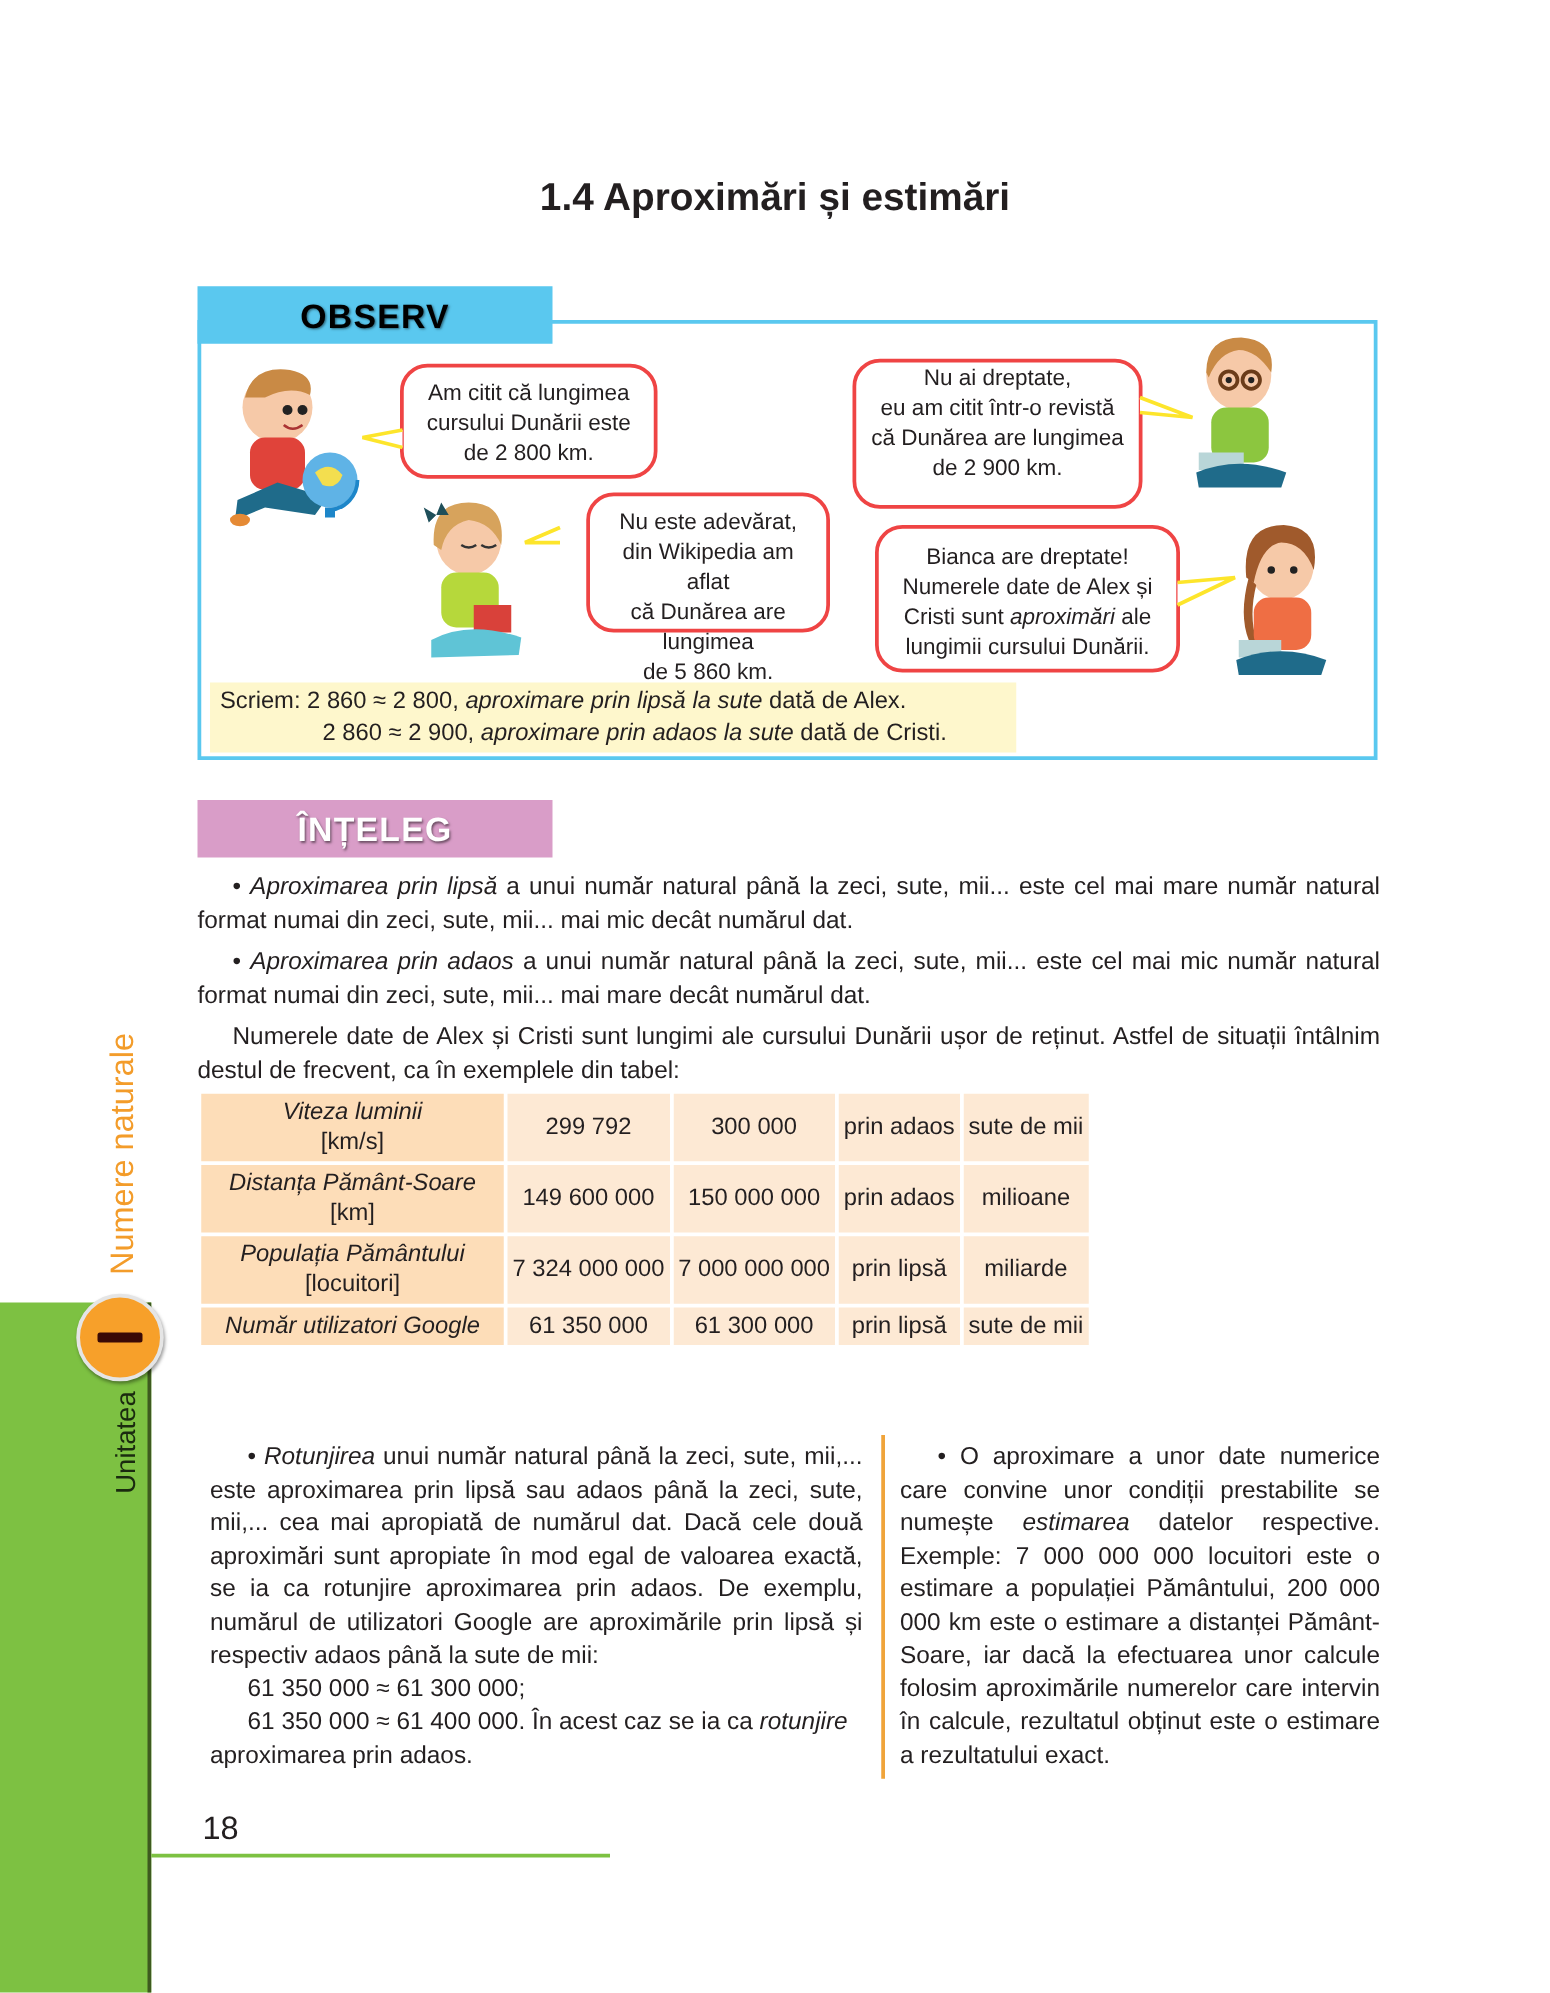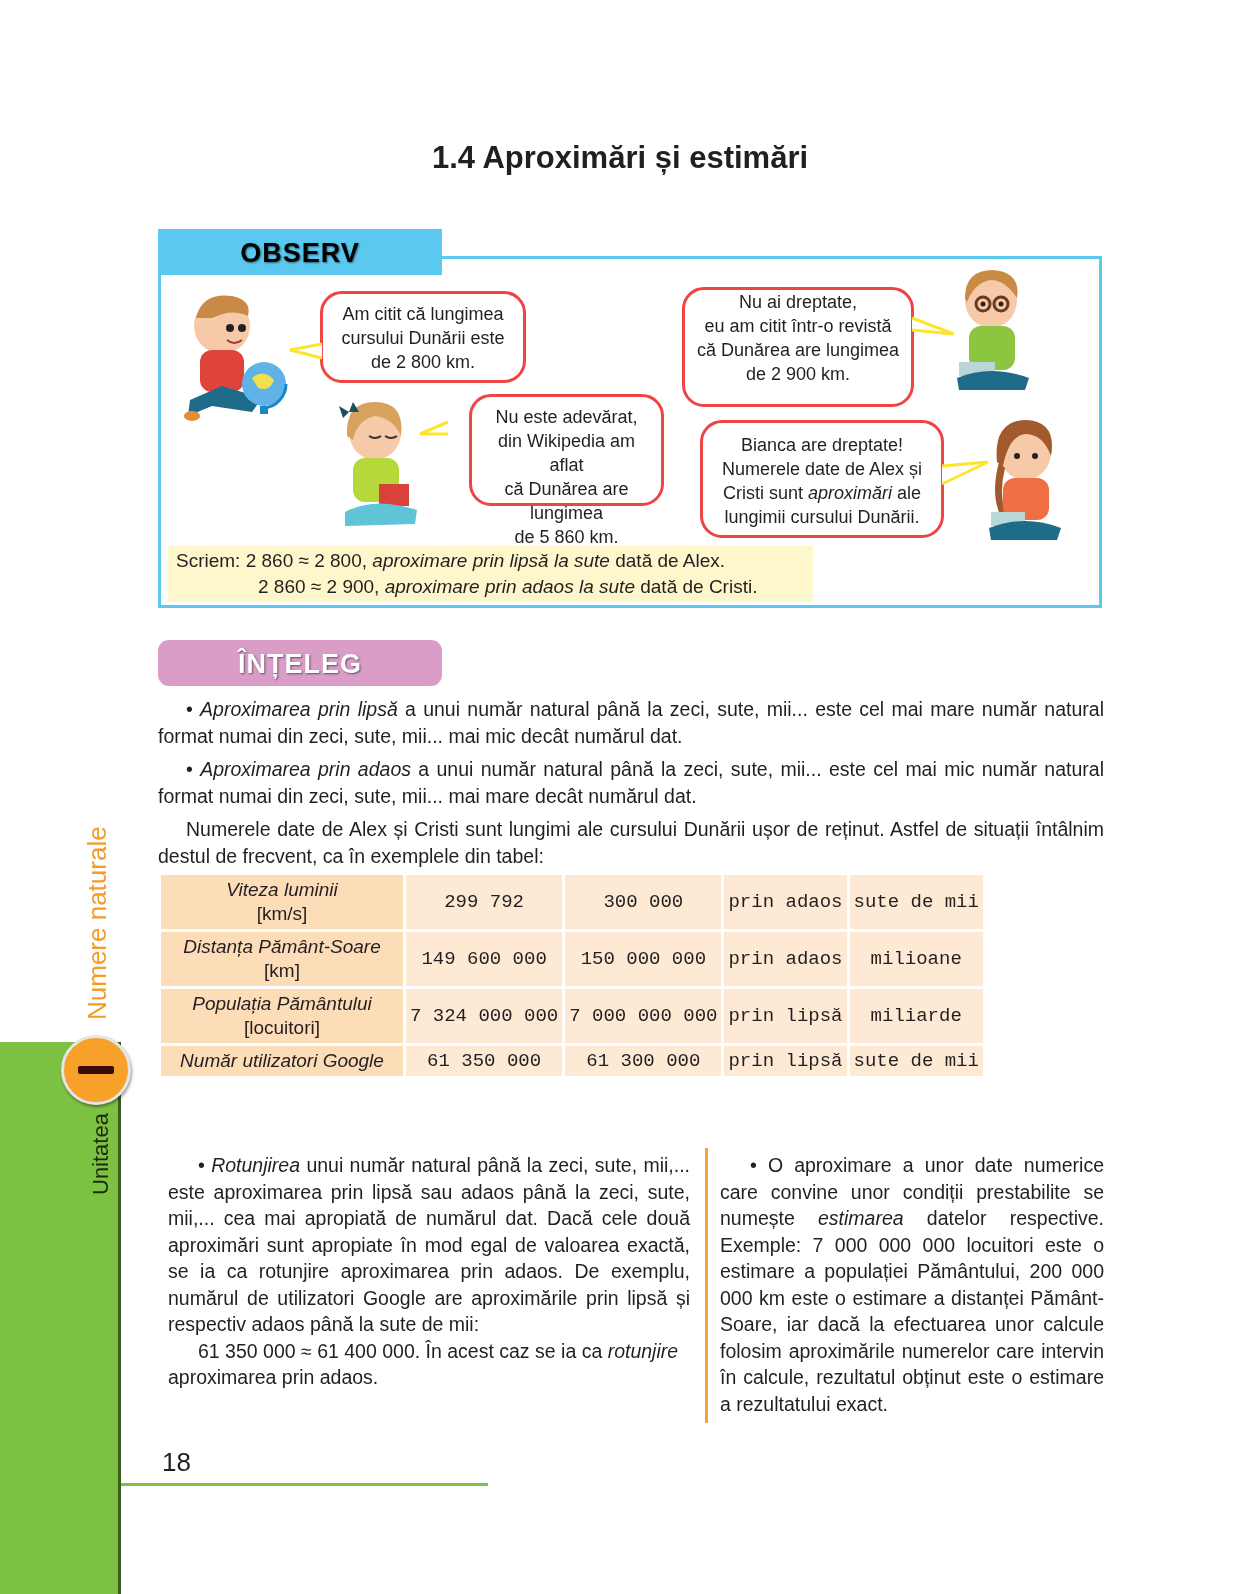--- a/index.html
+++ b/index.html
@@ -49,31 +49,31 @@
   }
   .scriem .l2 { padding-left: 82px; }
 
   
   .kid { position: absolute; }
 
   
   .inteleg-tab {
     left: 158px; top: 640px; width: 284px; height: 46px; background: #d99dc8;
     color: #fff; font-weight: bold; font-size: 27px; text-align: center; line-height: 48px;
-    text-shadow: 1px 1px 2px rgba(0,0,0,0.5); letter-spacing: 1px; border-radius: 11px;
+    text-shadow: 1px 1px 2px rgba(0,0,0,0.5); letter-spacing: 1px;
   }
   .para { left: 158px; width: 946px; font-size: 19.5px; line-height: 27px; text-align: justify; }
   .para .indent { display: inline-block; width: 28px; }
 
   
   .tbl { left: 158px; top: 872px; border-collapse: separate; border-spacing: 3px; font-size: 19px; }
   .tbl td { text-align: center; vertical-align: middle; padding: 0 4px; line-height: 24px; }
   .tbl .hd { background: #fdddb8; font-style: italic; height: 54px; }
   .tbl .rh { background: #fdddb8; font-style: italic; width: 234px; }
-  .tbl .cell { background: #fde9d4; font-family: Liberation Mono, monospace; }
+  .tbl .cell { background: #fde9d4; }
   .tbl .empty { background: #fff; }
 
   .col { font-size: 19.5px; line-height: 26.5px; text-align: justify; }
   .col-left { left: 168px; top: 1152px; width: 522px; }
   .col-right { left: 720px; top: 1152px; width: 384px; }
   .divider { left: 705px; top: 1148px; width: 3px; height: 275px; background: #f0a43a; }
   .ind { display: inline-block; width: 30px; }
   .page-num { left: 162px; top: 1447px; font-size: 26px; }
   .footer-line { left: 121px; top: 1483px; width: 367px; height: 3px; background: #7dc142; }
 </style>
@@ -229,20 +229,21 @@
     <td class="cell">61 350 000</td>
     <td class="cell">61 300 000</td>
     <td class="cell">prin lipsă</td>
     <td class="cell">sute de mii</td>
   </tr>
 </tbody>
   </table>
 
 <div class="abs col col-left">
   <div><span class="ind"></span><span>•</span> <em>Rotunjirea</em><span> unui număr natural până la zeci, sute, mii,... este aproximarea prin lipsă sau adaos până la zeci, sute, mii,... cea mai apropiată de numărul dat. Dacă cele două aproximări sunt apropiate în mod egal de valoarea exactă, se ia ca rotunjire aproximarea prin adaos. De exemplu, numărul de utilizatori Google are aproximările prin lipsă și respectiv adaos până la sute de mii:</span></div>
+  <div><span class="ind"></span><span>61 350 000 ≈ 61 300 000;</span></div>
   <div style="text-align:left"><span class="ind"></span><span>61 350 000 ≈ 61 400 000. În acest caz se ia ca </span><em>rotunjire</em></div>
   <div>aproximarea prin adaos.</div>
 </div>
 
 <div class="abs divider"></div>
 
 <div class="abs col col-right">
   <span class="ind"></span><span>•</span> <span>O aproximare a unor date numerice care convine unor condiții prestabilite se numește </span><em>estimarea</em><span> datelor respective. Exemple: 7 000 000 000 locuitori este o estimare a populației Pământului, 200 000 000 km este o estimare a distanței Pământ-Soare, iar dacă la efectuarea unor calcule folosim aproximările numerelor care intervin în calcule, rezultatul obținut este o estimare a rezultatului exact.</span>
 </div>
 

